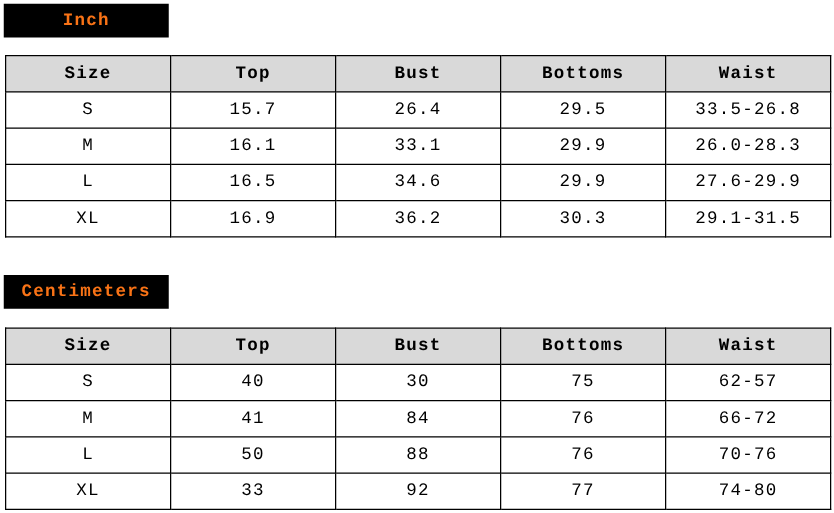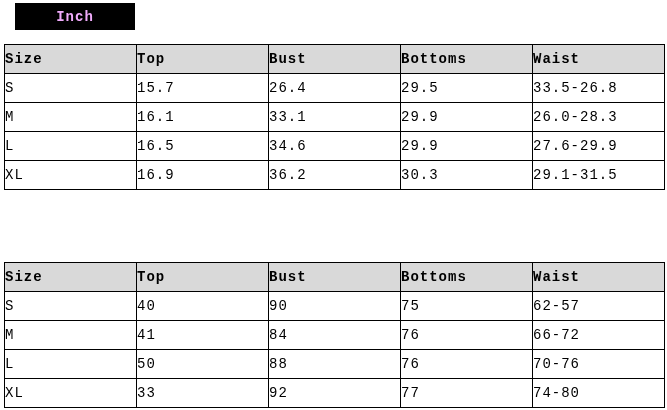--- a/index.html
+++ b/index.html
@@ -12,52 +12,51 @@
     width: 667px;
     height: 410px;
     background: #ffffff;
     font-family: "Liberation Mono", "DejaVu Sans Mono", monospace;
     color: #000000;
     overflow: hidden;
   }
   .label-box {
     position: absolute;
     left: 3px;
-    width: 120px;
+    width: 132px;
     height: 27px;
     background: #000000;
-    color: #f0abfc;
+    color: #f97316;
     font-weight: bold;
     font-size: 14px;
     letter-spacing: 1px;
     display: flex;
     align-items: center;
     justify-content: center;
     white-space: nowrap;
-    margin-left: 12px;
   }
   #label-inch { top: 3px; }
   #label-cm   { top: 220px; }
 
   table.size-table {
     position: absolute;
     left: 4px;
     width: 661px;
     border-collapse: collapse;
     table-layout: fixed;
   }
   #table-inch { top: 44px; }
   #table-cm   { top: 262px; }
 
   .size-table th,
   .size-table td {
     border: 1px solid #000000;
     height: 28px;
     padding: 0;
-    text-align: left;
+    text-align: center;
     vertical-align: middle;
     font-size: 14px;
     letter-spacing: 1px;
     white-space: nowrap;
   }
   .size-table th {
     background: #d9d9d9;
     font-weight: bold;
   }
   .size-table td {
@@ -109,36 +108,39 @@
       <tr>
         <td>XL</td>
         <td>16.9</td>
         <td>36.2</td>
         <td>30.3</td>
         <td>29.1-31.5</td>
       </tr>
     </tbody>
   </table>
 
+  <div class="label-box" id="label-cm">
+    <span>Centimeters</span>
+  </div>
 
   <table class="size-table" id="table-cm">
     <thead>
       <tr>
         <th>Size</th>
         <th>Top</th>
         <th>Bust</th>
         <th>Bottoms</th>
         <th>Waist</th>
       </tr>
     </thead>
     <tbody>
       <tr>
         <td>S</td>
         <td>40</td>
-        <td>90</td>
+        <td>30</td>
         <td>75</td>
         <td>62-57</td>
       </tr>
       <tr>
         <td>M</td>
         <td>41</td>
         <td>84</td>
         <td>76</td>
         <td>66-72</td>
       </tr>

